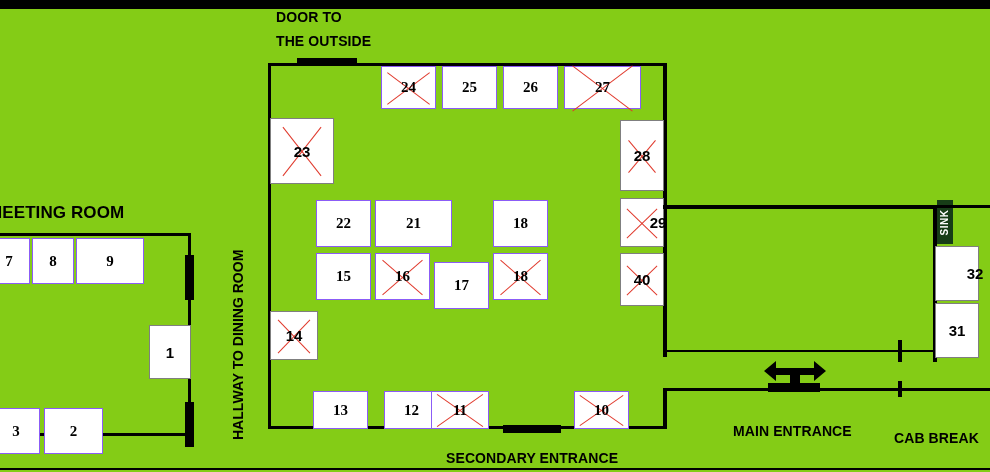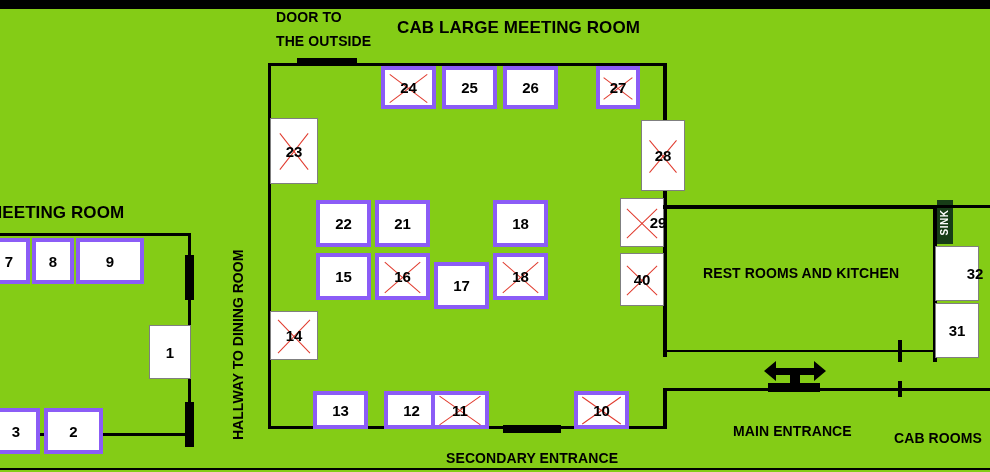--- a/index.html
+++ b/index.html
@@ -67,21 +67,21 @@
     border: 1px solid #7f7f7f;
     background: #ffffff;
     box-sizing: border-box;
     display: flex;
     align-items: center;
     justify-content: center;
     font-weight: bold;
     font-size: 15px;
     color: #000;
   }
-  .tbl.plain { border: 4px solid #8b5cf6; }
+  .tbl.plain { border: 1px solid #8b5cf6; font-family: Liberation Serif, serif; }
   .tbl .num { position: relative; z-index: 3; }
   .tbl.x::before, .tbl.x::after {
     content: "";
     position: absolute;
     left: 0; top: 50%;
     width: 100%;
     height: 0;
     border-top: 1px solid #e0392c;
     z-index: 1;
   }
@@ -123,26 +123,24 @@
 </head>
 <body>
 
 <div id="plan">
 
   <div class="topbar"></div>
   <div class="bottomrule"></div>
 
   <div class="lbl lbl-mid" style="left:276px; top:9px;">DOOR TO</div>
   <div class="lbl lbl-mid" style="left:276px; top:33px;">THE OUTSIDE</div>
-  <div class="lbl lbl-big" style="left:397px; top:18px;">CAB LARGE MEETING ROOM</div>
   <div class="lbl lbl-big" style="left:-12px; top:203px;">MEETING ROOM</div>
-  <div class="lbl lbl-mid" style="left:703px; top:265px;">REST ROOMS AND KITCHEN</div>
   <div class="lbl lbl-mid" style="left:733px; top:423px;">MAIN ENTRANCE</div>
   <div class="lbl lbl-mid" style="left:446px; top:450px;">SECONDARY ENTRANCE</div>
-  <div class="lbl lbl-mid" style="left:894px; top:430px;">CAB ROOMS</div>
+  <div class="lbl lbl-mid" style="left:894px; top:430px;">CAB BREAK</div>
   <div class="vlbl lbl-mid" style="left:230px; top:440px;">HALLWAY TO DINING ROOM</div>
 
   <div class="wall" style="left:0px;   top:233px; width:191px; height:3px;"></div>
 
   <div class="wall" style="left:188px; top:233px; width:3px;  height:203px;"></div>
 
   <div class="wall" style="left:0px;   top:433px; width:191px; height:3px;"></div>
 
   <div class="door" style="left:185px; top:255px; width:9px; height:45px;"></div>
   <div class="door" style="left:185px; top:402px; width:9px; height:45px;"></div>
@@ -182,45 +180,45 @@
 
   <div class="tbl plain x" style="--a1:37deg; --a2:-37deg; left:381px; top:66px; width:55px; height:43px;">
     <span class="num">24</span>
     </div>
   <div class="tbl plain" style="left:442px; top:66px; width:55px; height:43px;">
     <span class="num">25</span>
     </div>
   <div class="tbl plain" style="left:503px; top:66px; width:55px; height:43px;">
     <span class="num">26</span>
     </div>
-  <div class="tbl plain x" style="--a1:37deg; --a2:-37deg; left:596px; top:66px; width:44px; height:43px;">
+  <div class="tbl plain x" style="--a1:37deg; --a2:-37deg; left:564px; top:66px; width:77px; height:43px;">
     <span class="num">27</span>
     </div>
 
-  <div class="tbl x" style="--a1:52deg; --a2:-52deg; left:270px; top:118px; width:48px; height:66px;">
+  <div class="tbl x" style="--a1:52deg; --a2:-52deg; left:270px; top:118px; width:64px; height:66px;">
     <span class="num">23</span>
     </div>
   <div class="tbl x" style="--a1:46deg; --a2:-46deg; left:270px; top:311px; width:48px; height:49px;">
     <span class="num">14</span>
     </div>
 
-  <div class="tbl x" style="--a1:50deg; --a2:-50deg; left:620px; top:120px; width:44px; height:71px;margin-left:21px;">
+  <div class="tbl x" style="--a1:50deg; --a2:-50deg; left:620px; top:120px; width:44px; height:71px;">
     <span class="num">28</span>
     </div>
   <div class="tbl x" style="--a1:44deg; --a2:-44deg; left:620px; top:198px; width:44px; height:49px;padding-left:32px;">
     <span class="num">29</span>
     </div>
   <div class="tbl x" style="--a1:44deg; --a2:-44deg; left:620px; top:253px; width:44px; height:53px;">
     <span class="num">40</span>
     </div>
 
   <div class="tbl plain" style="left:316px; top:200px; width:55px; height:47px;">
     <span class="num">22</span>
     </div>
-  <div class="tbl plain" style="left:375px; top:200px; width:55px; height:47px;">
+  <div class="tbl plain" style="left:375px; top:200px; width:77px; height:47px;">
     <span class="num">21</span>
     </div>
   <div class="tbl plain" style="left:493px; top:200px; width:55px; height:47px;">
     <span class="num">18</span>
     </div>
 
   <div class="tbl plain" style="left:316px; top:253px; width:55px; height:47px;">
     <span class="num">15</span>
     </div>
   <div class="tbl plain x" style="--a1:41deg; --a2:-41deg; left:375px; top:253px; width:55px; height:47px;">

